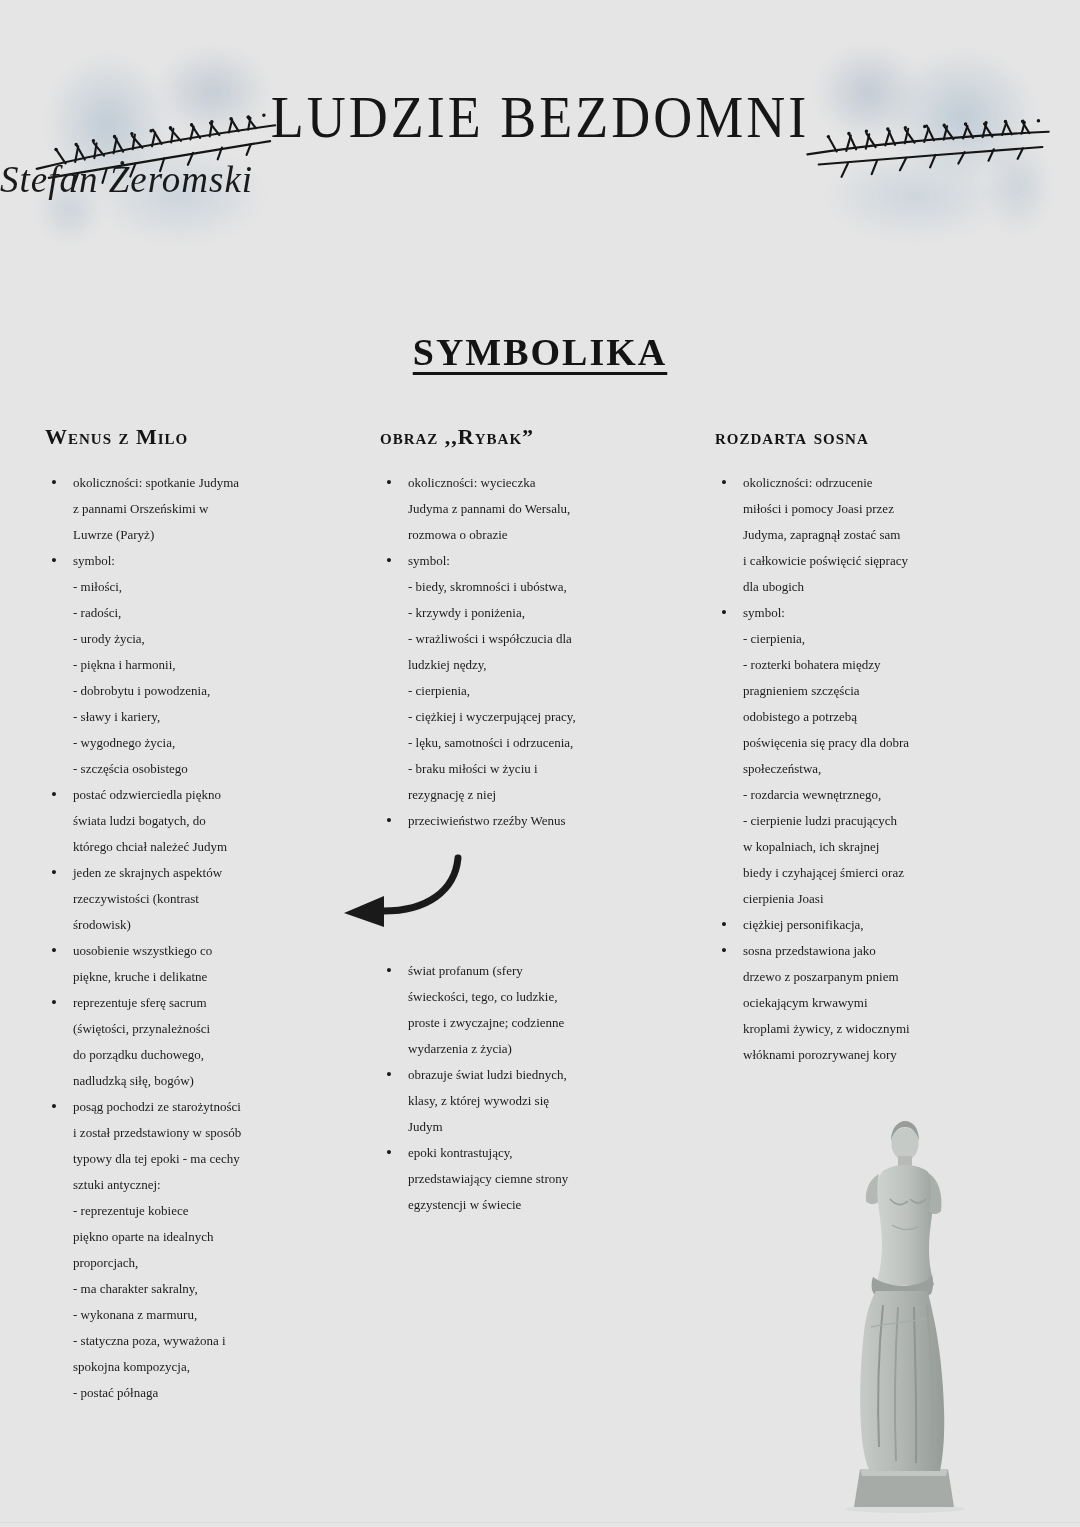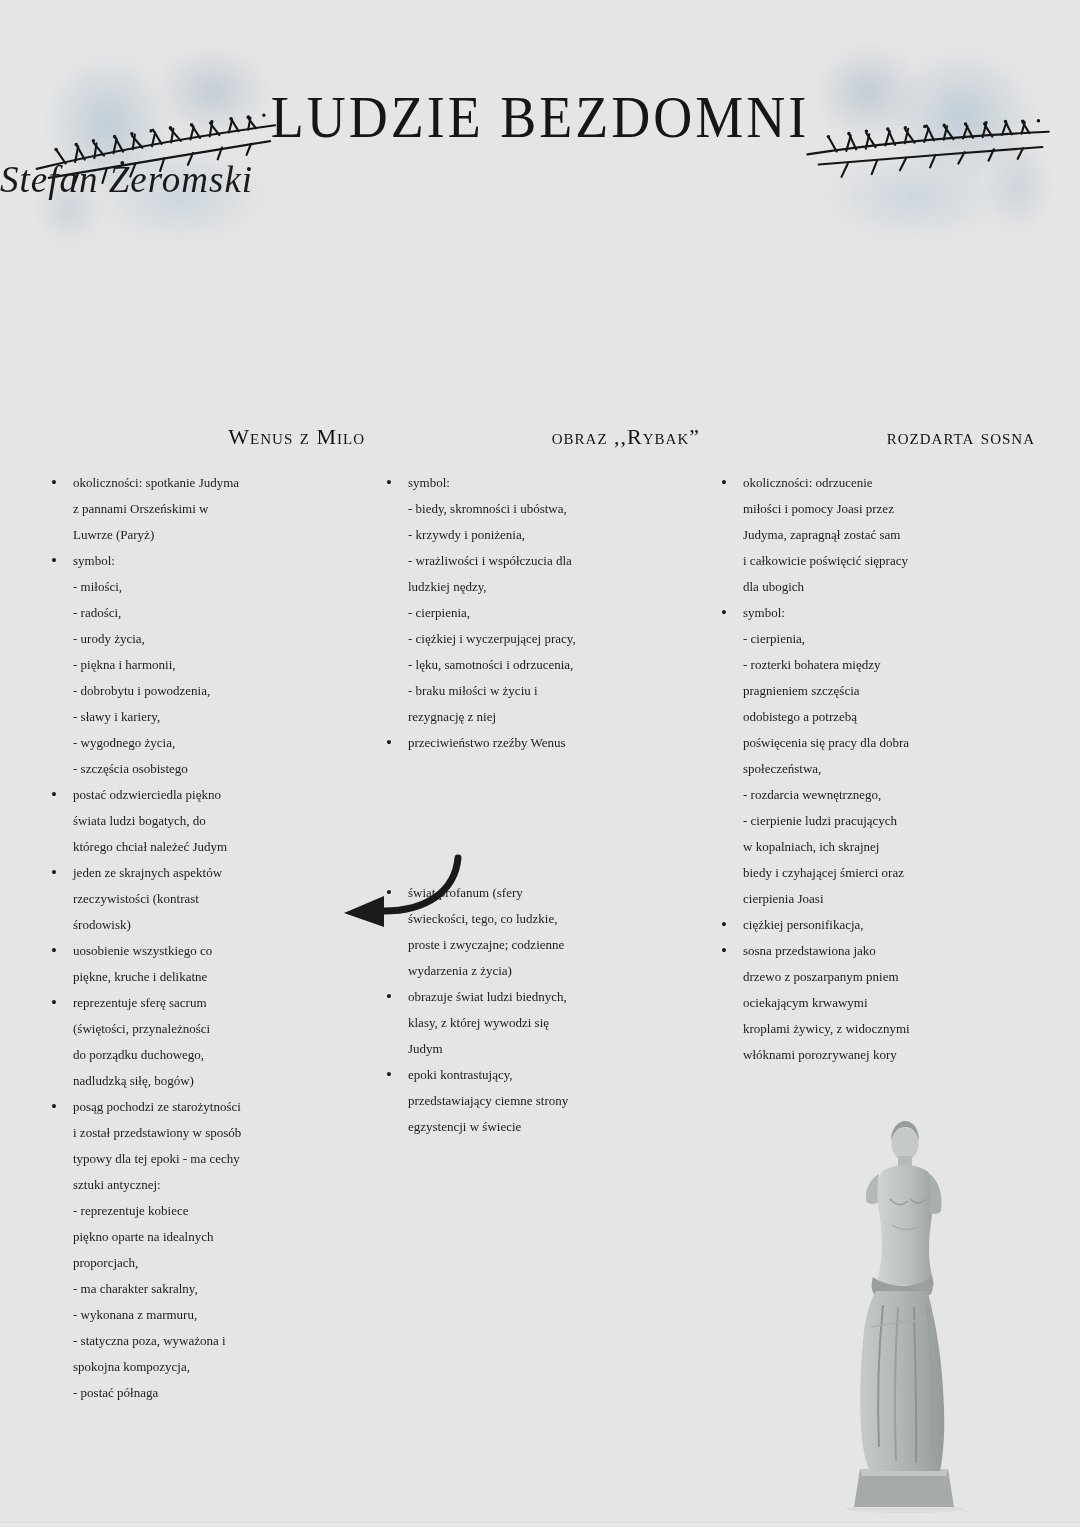--- a/index.html
+++ b/index.html
@@ -65,23 +65,23 @@
   }
 
   
   .columns {
     position:absolute; top:424px; left:45px; width:990px;
     display:grid;
     grid-template-columns:320px 320px 320px;
     column-gap:15px;
   }
   .col h3 {
-    text-align:right;
+    text-align:left;
     font-variant:small-caps;
-    font-weight:400;
+    font-weight:700;
     font-size:22px; line-height:26px;
     letter-spacing:1px;
     margin-bottom:20px;
     color:#141414;
   }
   .col ul { list-style:none; }
   .col li {
     position:relative;
     padding-left:28px;
     font-size:13px;
@@ -154,20 +154,21 @@
   <svg class="branch branch-left" viewBox="0 0 260 100">
       <use href="#branch"></use>
     </svg>
   <svg class="branch branch-right" viewBox="0 0 260 100">
       <use href="#branch"></use>
     </svg>
 
   <h1 class="title">LUDZIE BEZDOMNI</h1>
   <div class="subtitle">Stefan Żeromski</div>
 
+  <h2 class="section-title">SYMBOLIKA</h2>
 
   <div class="columns">
 
     <section class="col">
       <h3>Wenus z Milo</h3>
       <ul>
           <li>okoliczności: spotkanie Judyma
 z pannami Orszeńskimi w
 Luwrze (Paryż)</li>
           <li>symbol:
@@ -202,20 +203,23 @@
 - wykonana z marmuru,
 - statyczna poza, wyważona i
 spokojna kompozycja,
 - postać półnaga</li>
         </ul>
     </section>
 
     <section class="col">
       <h3>obraz ,,Rybak”</h3>
       <ul>
+          <li>okoliczności: wycieczka
+Judyma z pannami do Wersalu,
+rozmowa o obrazie</li>
           <li>symbol:
 - biedy, skromności i ubóstwa,
 - krzywdy i poniżenia,
 - wrażliwości i współczucia dla
 ludzkiej nędzy,
 - cierpienia,
 - ciężkiej i wyczerpującej pracy,
 - lęku, samotności i odrzucenia,
 - braku miłości w życiu i
 rezygnację z niej</li>

